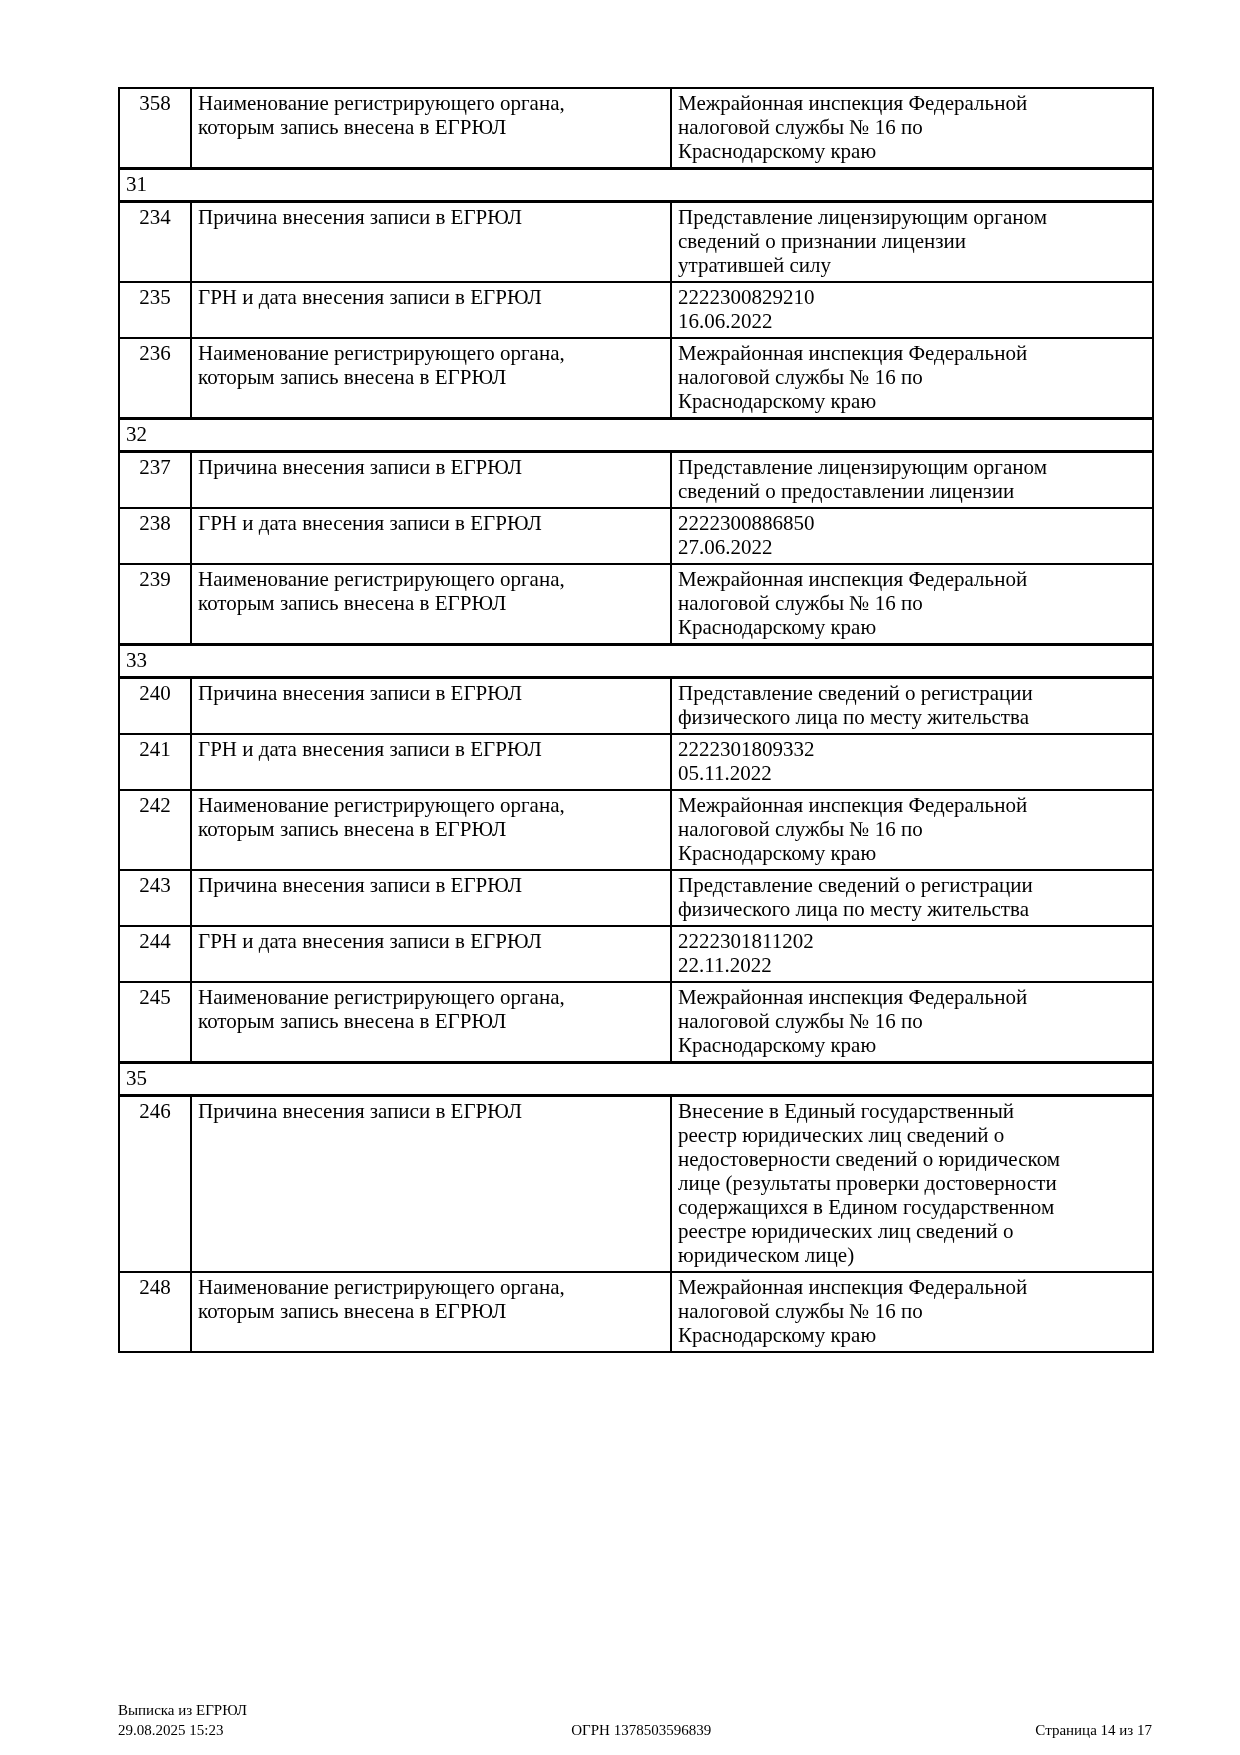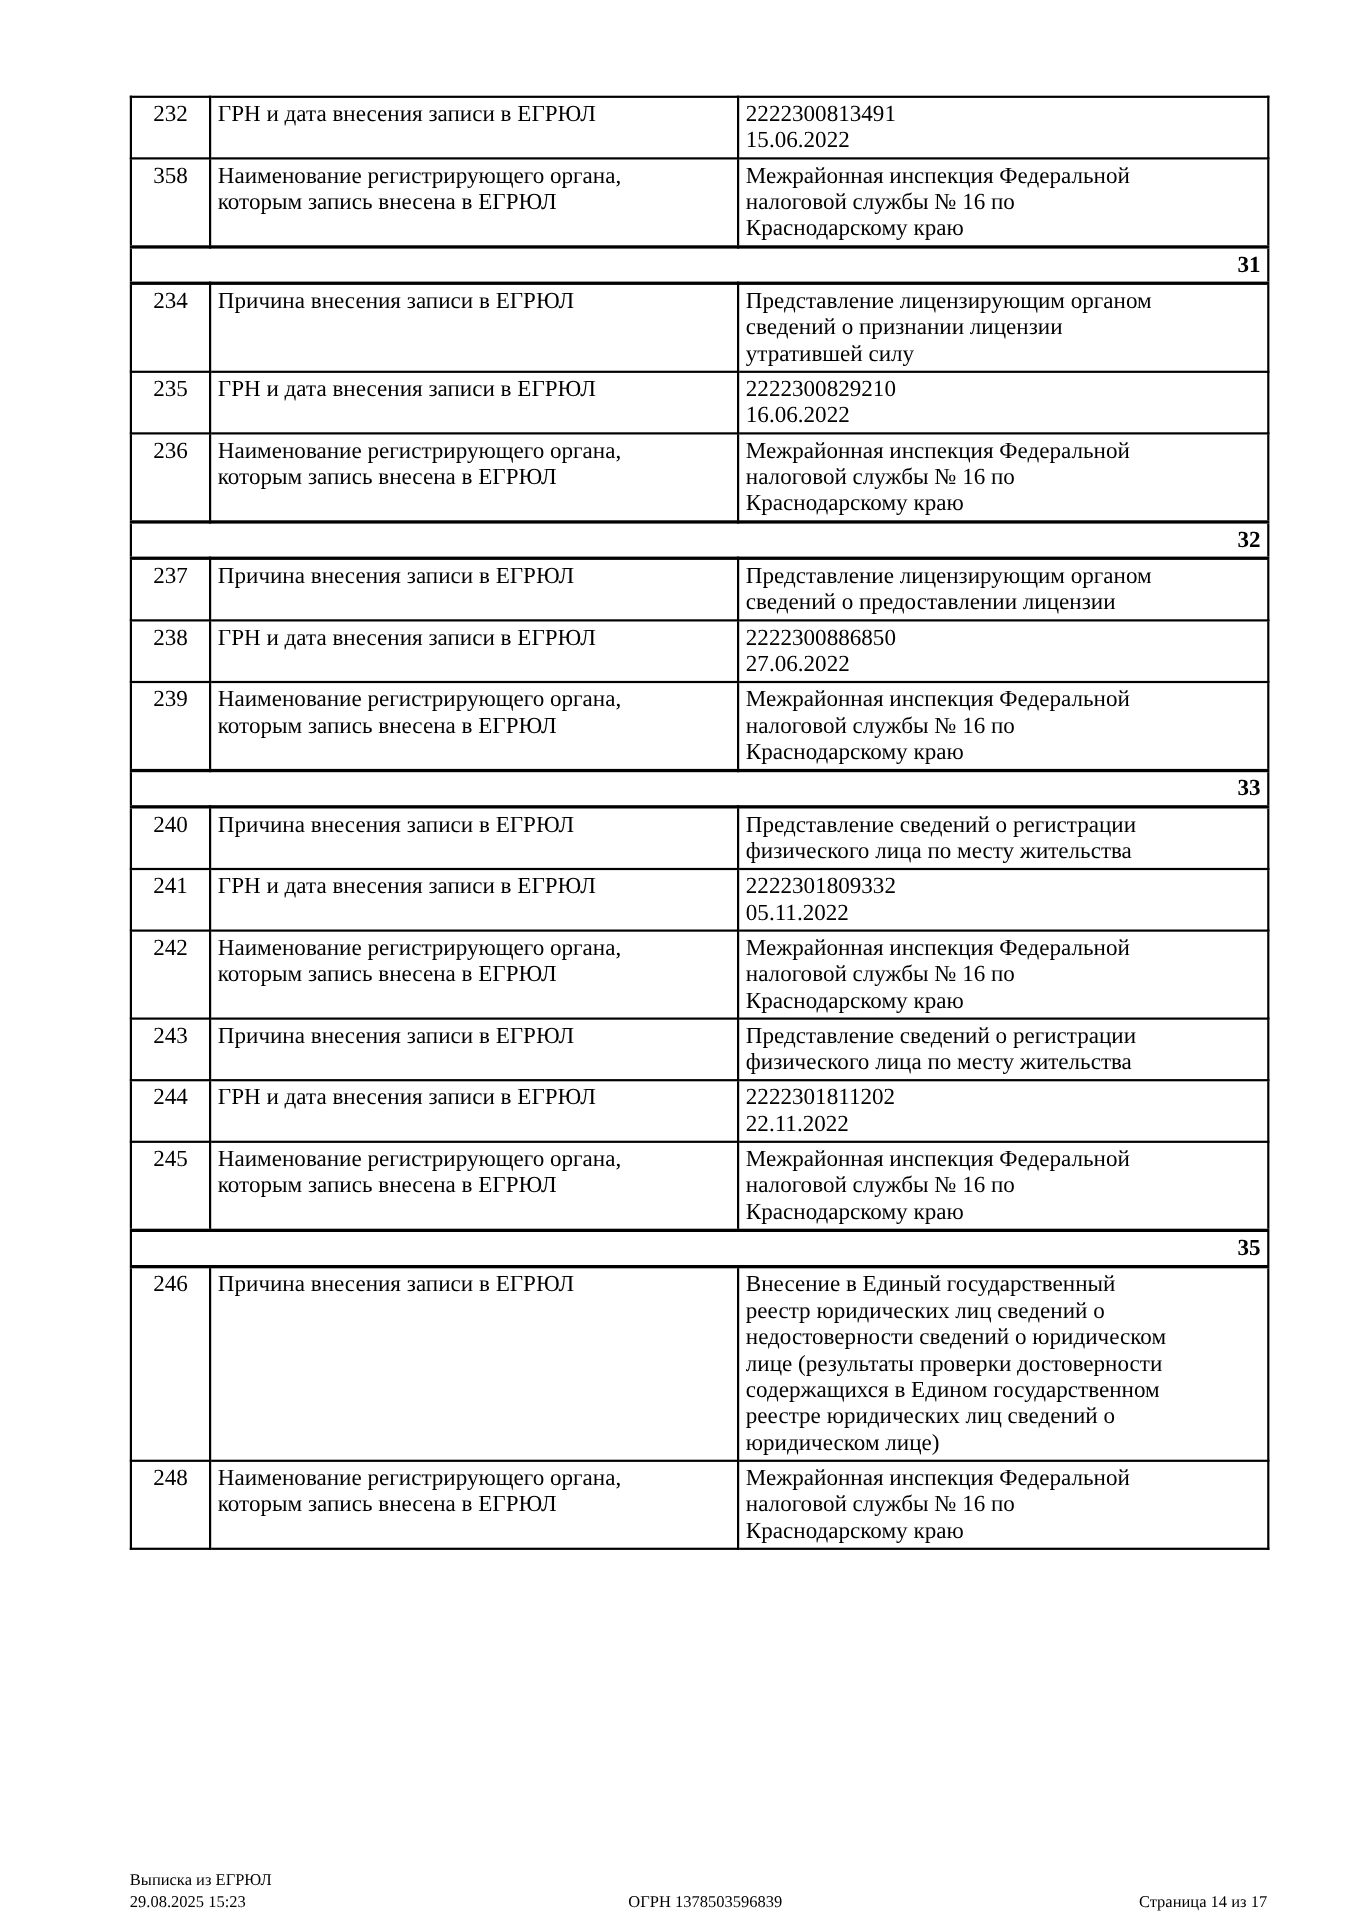--- a/index.html
+++ b/index.html
@@ -33,22 +33,22 @@
   }
   .num-cell {
     text-align: center;
     padding-left: 2px;
     padding-right: 2px;
   }
   .label-cell, .value-cell {
     white-space: pre-line;
   }
   .section-cell {
-    text-align: right;
-    font-weight: bold;
+    text-align: left;
+    font-weight: normal;
     padding-top: 3px;
     padding-bottom: 5px;
     border-top-width: 3px !important;
     border-bottom-width: 3px !important;
     border-radius: 13px;
   }
   .footer {
     position: absolute;
     left: 118px;
     top: 1688px;
@@ -70,26 +70,20 @@
 
 <div class="page">
 
   <table class="records-table">
     <colgroup>
       <col style="width:72px">
       <col style="width:480px">
       <col style="width:482px">
     </colgroup>
     <tbody id="table-body">
-        <tr class="data-row">
-    <td class="num-cell">232</td>
-    <td class="label-cell">ГРН и дата внесения записи в ЕГРЮЛ</td>
-    <td class="value-cell">2222300813491
-15.06.2022</td>
-  </tr>
         <tr class="data-row">
     <td class="num-cell">358</td>
     <td class="label-cell">Наименование регистрирующего органа,
 которым запись внесена в ЕГРЮЛ</td>
     <td class="value-cell">Межрайонная инспекция Федеральной
 налоговой службы № 16 по
 Краснодарскому краю</td>
   </tr>
         <tr class="section-row">
     <td class="section-cell" colspan="3">31</td>

